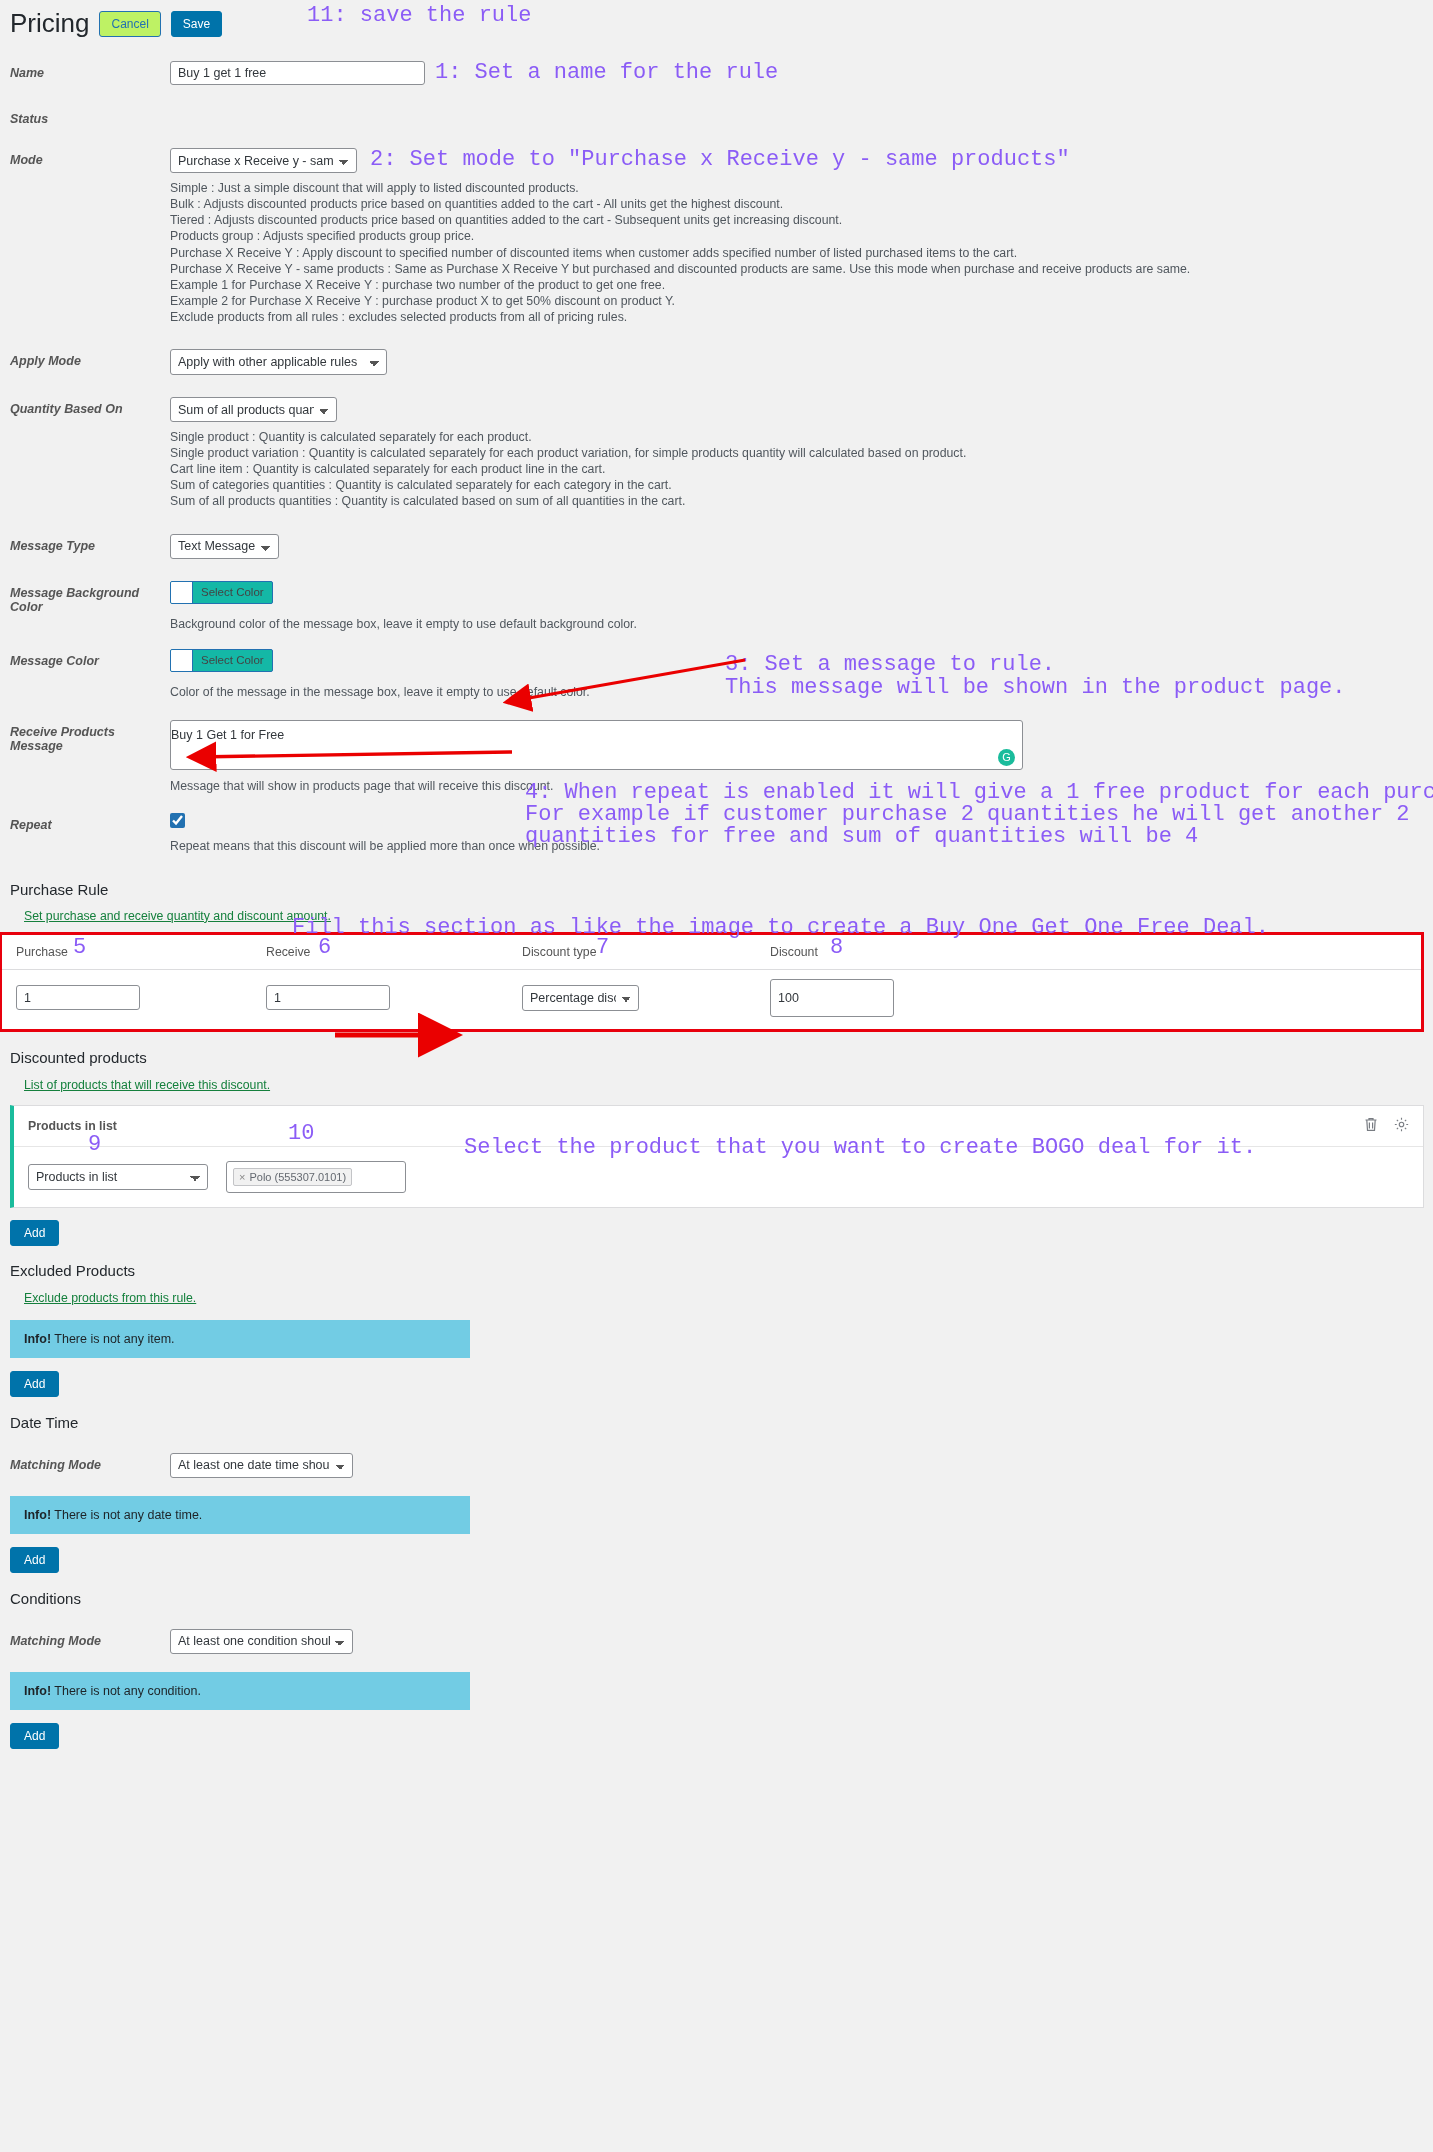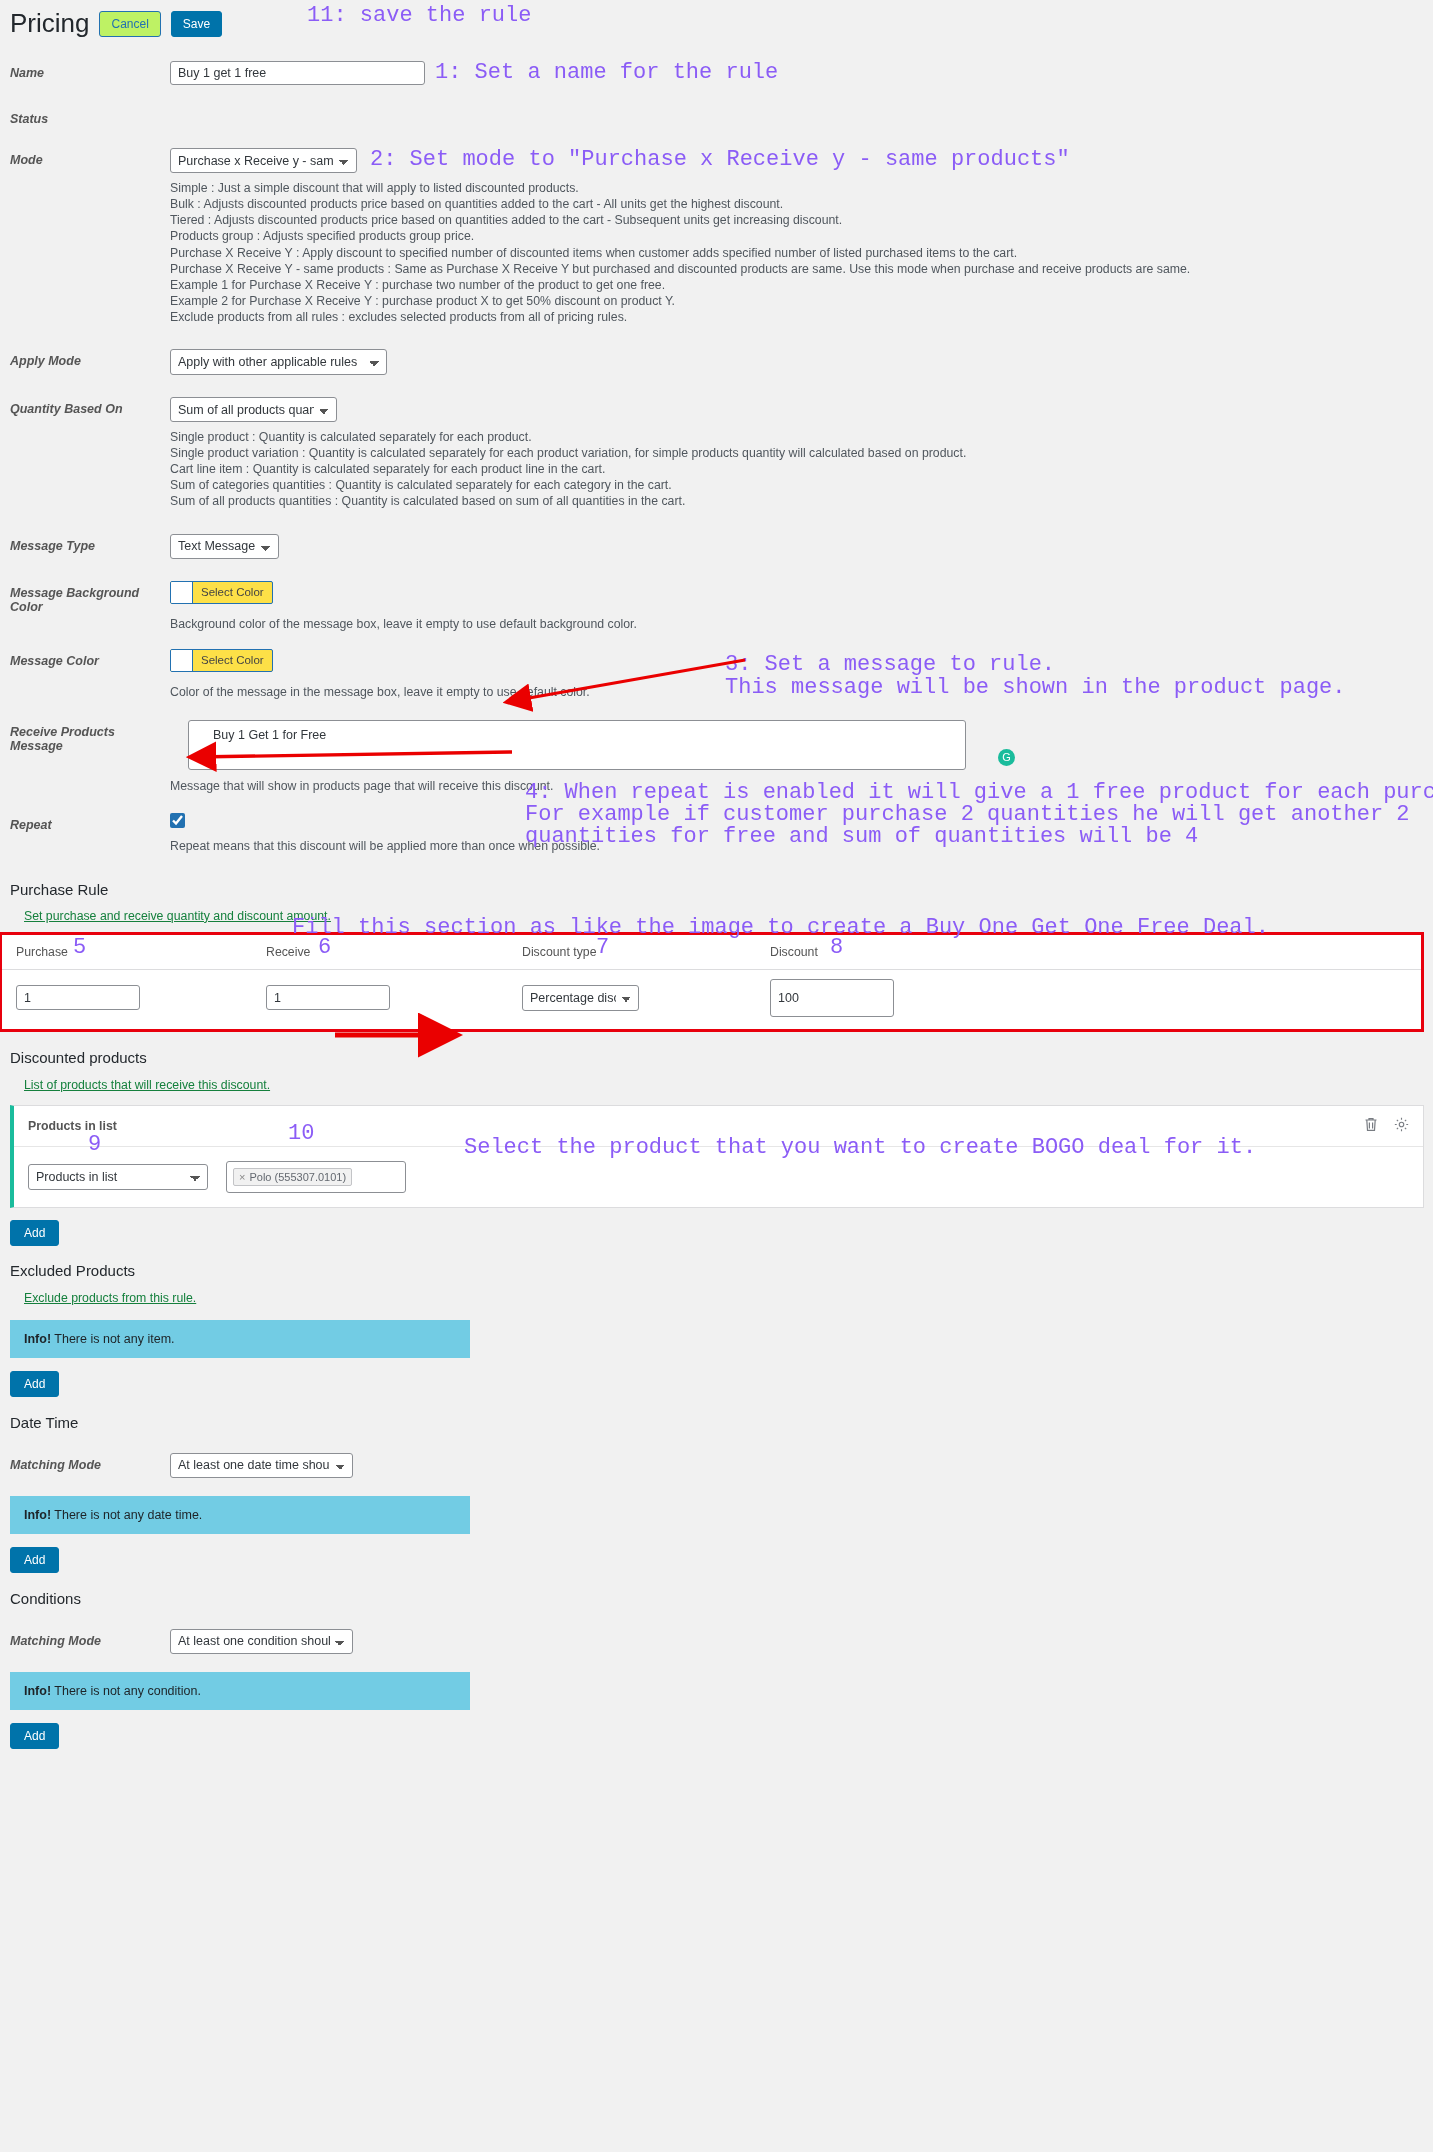--- a/index.html
+++ b/index.html
@@ -63,32 +63,32 @@
   .sel-msgtype { height:25px; }
   .sel-match { width:183px; height:25px; }
 
   .desc { color:#50575e; font-size:12.3px; line-height:16.1px; }
   .desc div { white-space:nowrap; }
   .hint { color:#50575e; font-size:12.3px; margin-top:6px; }
 
   
   .colorbtn {
     display:inline-flex; align-items:stretch;
-    border:1px solid #2271b1; border-radius:2px; background:#fde047;
+    border:1px solid #2271b1; border-radius:2px; background:#14b8a6;
     height:23px; overflow:hidden;
   }
   .colorbtn .swatch { width:22px; background:#fff; border-right:1px solid #2271b1; }
   .colorbtn .cap { padding:0 8px; display:flex; align-items:center;
                    font-size:11.5px; color:#444; }
 
   
   .ta-wrap { position:relative; width:853px; }
   textarea.msg {
-    width:778px; height:50px; resize:none; line-height:16px;
-    padding:6px 24px; font-size:12.5px;margin-left:18px;
+    width:853px; height:50px; resize:none; line-height:16px;
+    padding:6px 0; font-size:12.5px;
   }
   .ta-badge {
     position:absolute; right:8px; bottom:7px;
     width:17px; height:17px; border-radius:50%;
     background:#1abc9c; color:#fff; font-size:11px;
     display:flex; align-items:center; justify-content:center;
   }
 
   
   input[type=checkbox] {

